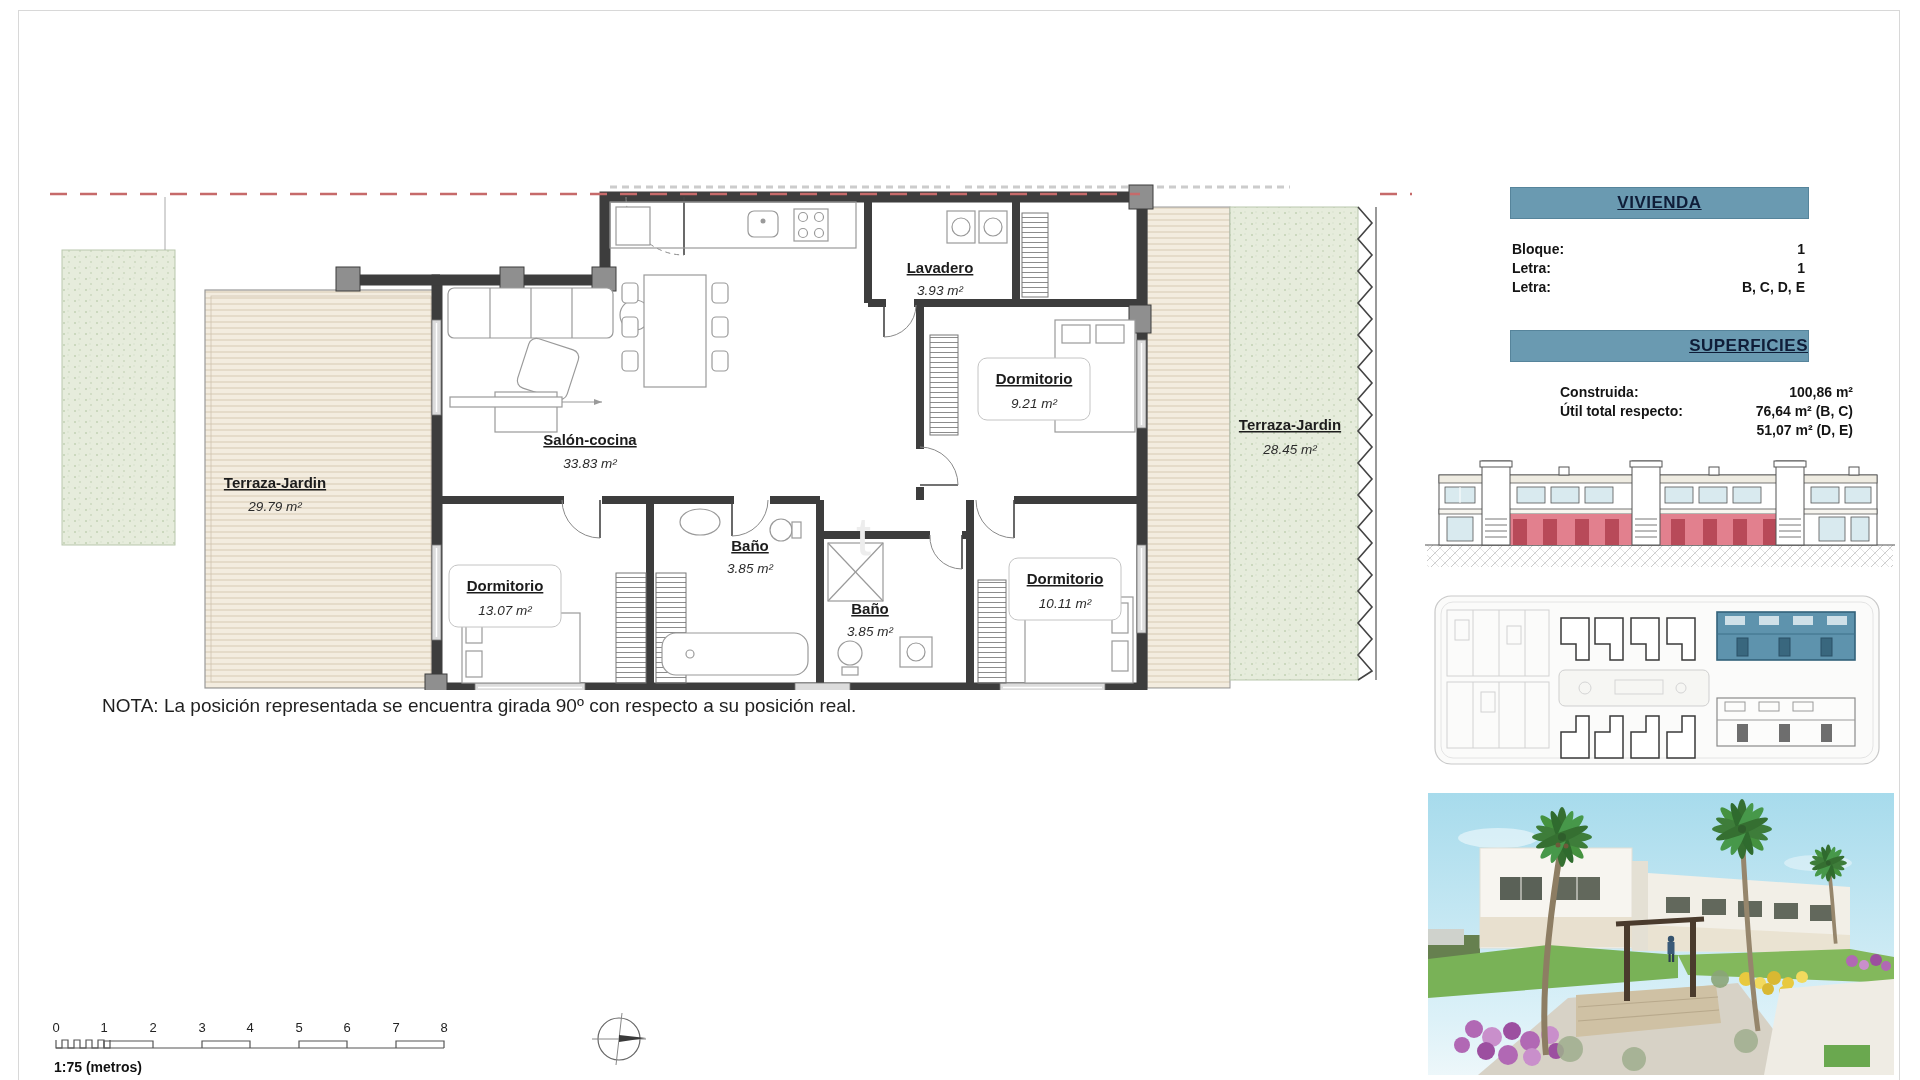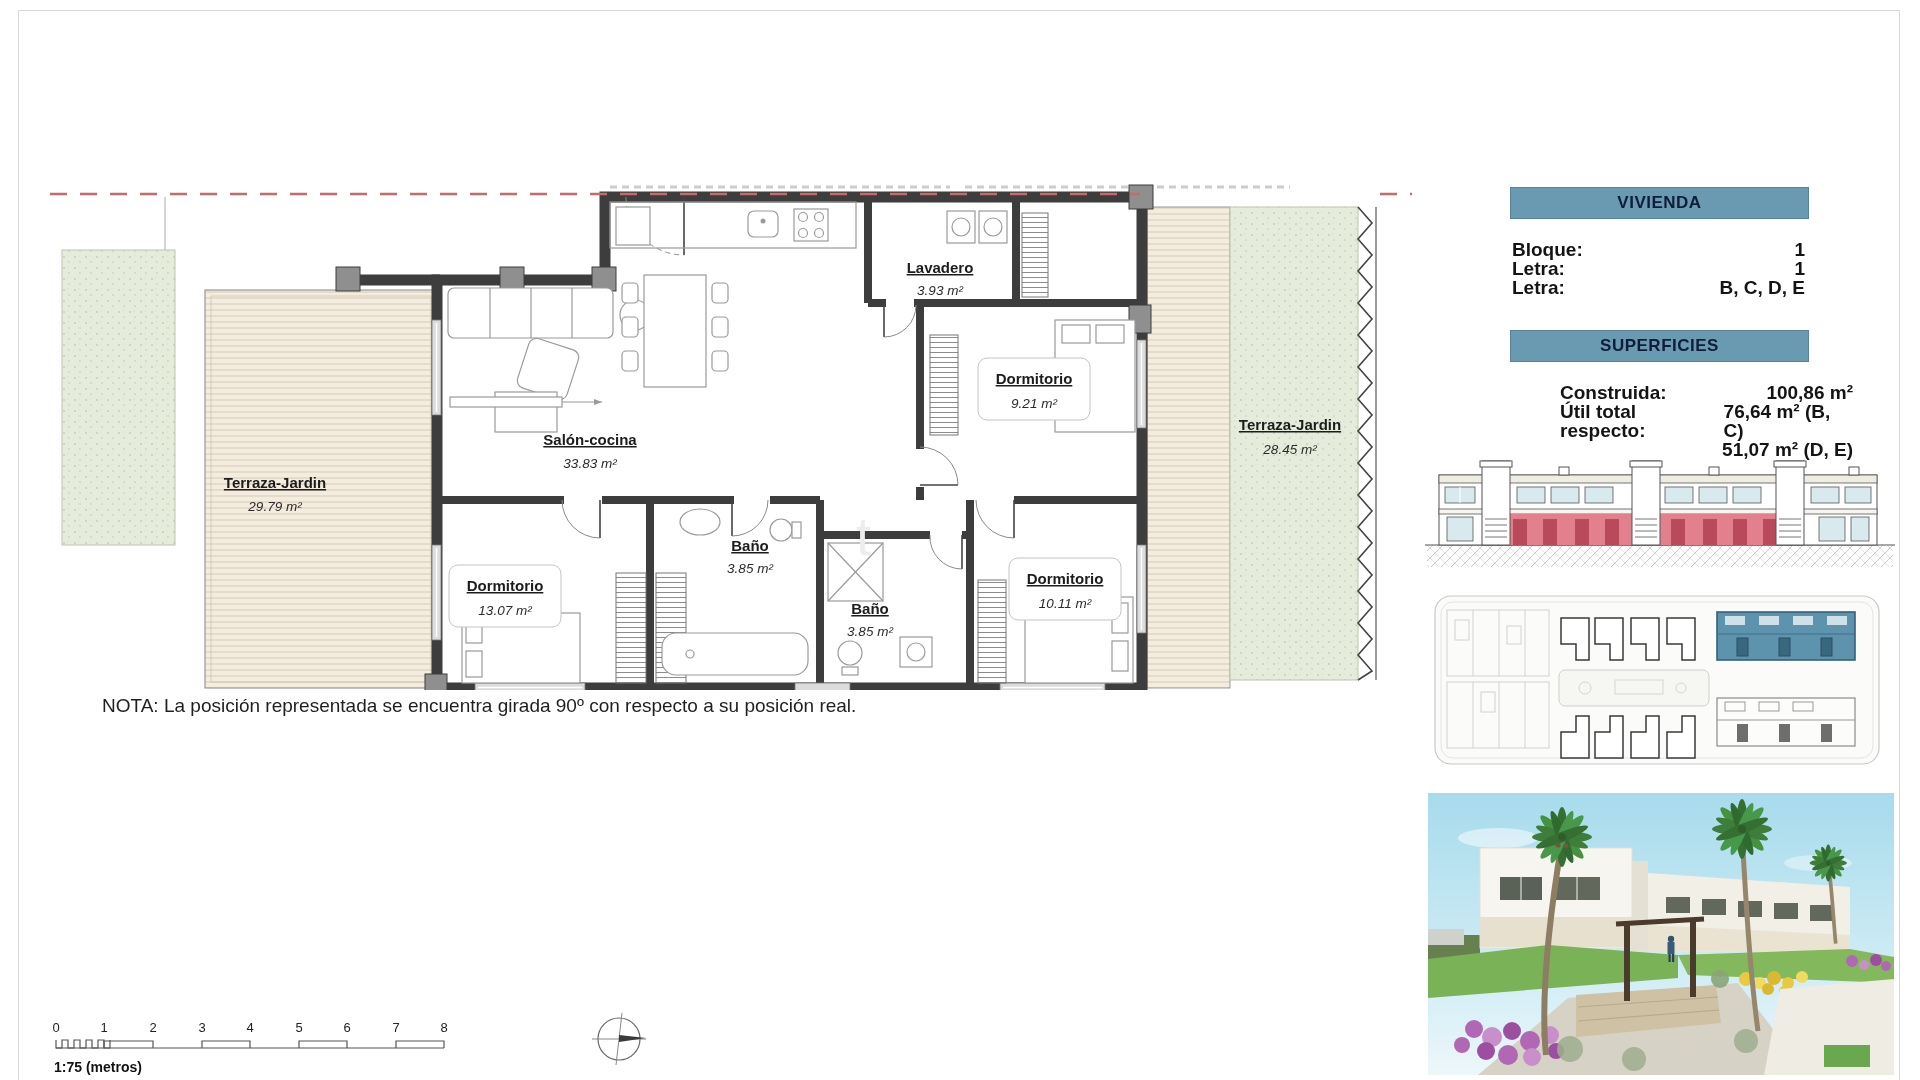--- a/index.html
+++ b/index.html
@@ -17,22 +17,22 @@
   .pillar{fill:#8f8f8f;stroke:#3d3d3d;stroke-width:1;}
   .rname{font:bold 15px "Liberation Sans",sans-serif;text-anchor:middle;fill:#1c1c1c;text-decoration:underline;}
   .rarea{font:italic 13.5px "Liberation Sans",sans-serif;text-anchor:middle;fill:#2b2b2b;}
   .lblbox{fill:#fff;stroke:#c4c4c4;stroke-width:1;}
   
   .note{position:absolute;left:102px;top:695px;font-size:19px;color:#1f1f1f;}
   .sctxt{font:13px "Liberation Sans",sans-serif;text-anchor:middle;fill:#222;}
   .sclbl{font:bold 14px "Liberation Sans",sans-serif;fill:#111;}
   
   .band{position:absolute;left:1510px;width:297px;height:30px;background:#6a9ab1;border:1px solid #56849b;
-    color:#0f1d38;font-weight:bold;font-size:17px;text-align:center;line-height:30px;letter-spacing:.5px;}
-  .rows{position:absolute;left:1512px;width:293px;font-size:19px;font-weight:bold;color:#141414;}
+    color:#0f1d38;font-weight:bold;font-size:17px;text-align:center;line-height:30px;letter-spacing:.5px;text-decoration:underline;}
+  .rows{position:absolute;left:1512px;width:293px;font-size:14px;font-weight:bold;color:#141414;}
   .rrow{display:flex;justify-content:space-between;line-height:19px;}
   .eline{stroke:#555;stroke-width:1;fill:#fff;}
   .ewin{fill:#d9eaef;stroke:#555;stroke-width:0.8;}
   .sfaint{stroke:#d2d2d2;fill:none;stroke-width:1;}
   .sunit{stroke:#3a3a3a;fill:#fff;stroke-width:1.5;}
 </style>
 </head>
 <body>
 
 <div class="frame" style="left:18px;top:10px;width:1px;height:1070px;"></div>
@@ -271,21 +271,21 @@
   <div class="rrow">
       <span>Letra:</span>
       <span>1</span>
     </div>
   <div class="rrow">
       <span>Letra:</span>
       <span>B, C, D, E</span>
     </div>
 </div>
 
-<div class="band" style="top:330px;">SUPERFICIES</div>
+<div class="band" style="top:330px;text-align:right;">SUPERFICIES</div>
 <div class="rows" style="top:383px;margin-left:48px;">
   <div class="rrow">
       <span>Construida:</span>
       <span>100,86 m²</span>
     </div>
   <div class="rrow">
       <span>Útil total respecto:</span>
       <span>76,64 m² (B, C)</span>
     </div>
   <div class="rrow">

